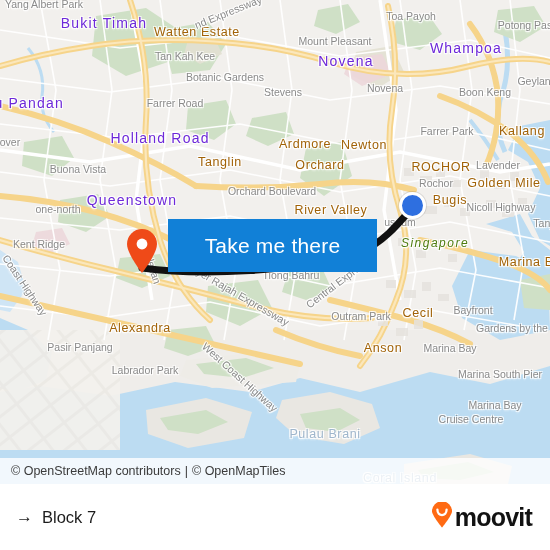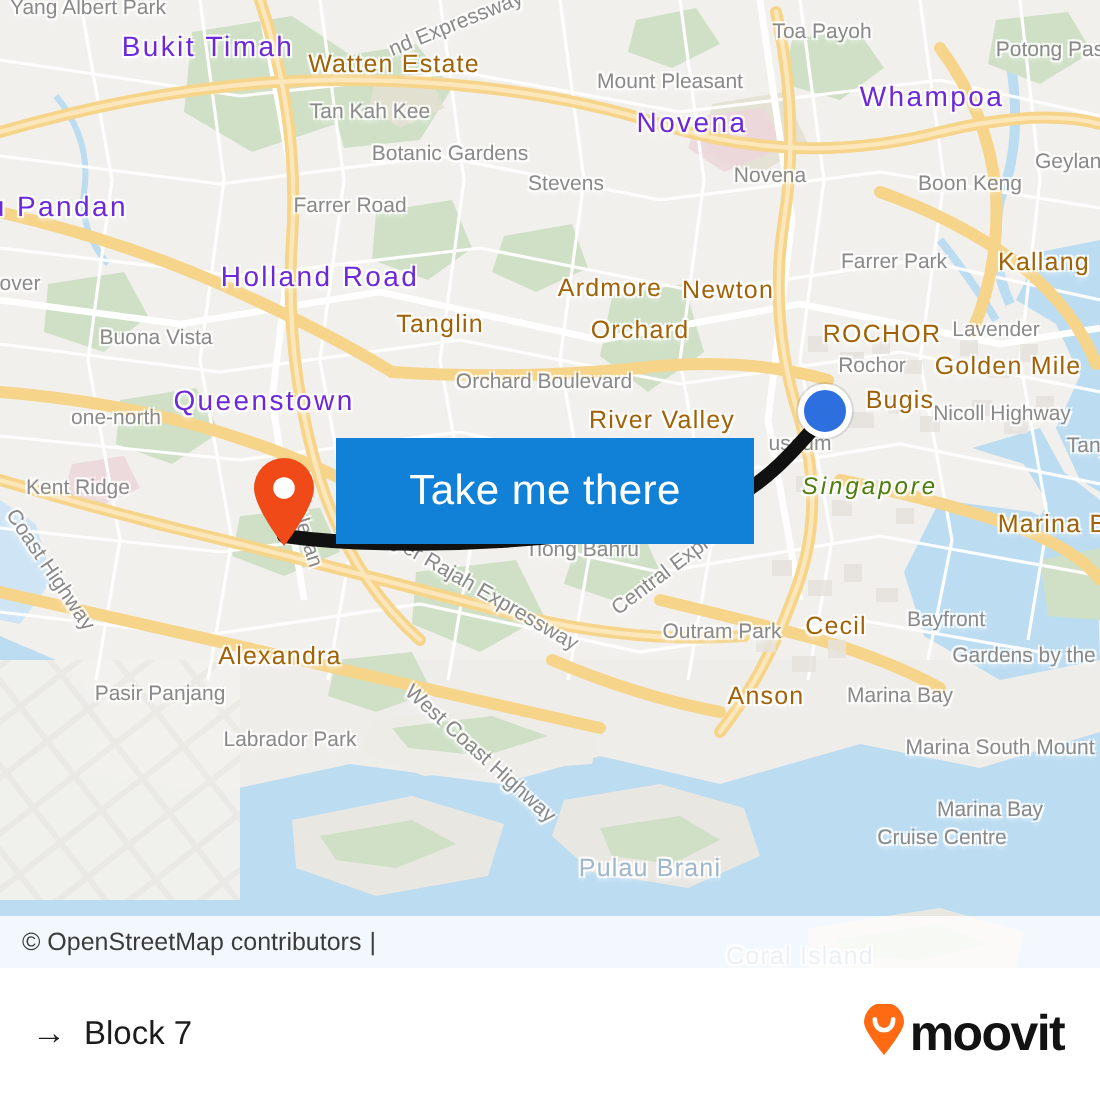--- a/index.html
+++ b/index.html
@@ -351,21 +351,21 @@
         <div class="map-label small rot-p30" style="left: 240px; top: 295px;">Ayer Rajah Expressway</div>
         <div class="map-label small rot-p55" style="left: 25px; top: 285px;">Coast Highway</div>
         <div class="map-label small" style="left: 361px; top: 316px;">Outram Park</div>
         <div class="map-label medium" style="left: 418px; top: 313px;">Cecil</div>
         <div class="map-label small" style="left: 473px; top: 310px;">Bayfront</div>
         <div class="map-label small" style="left: 512px; top: 328px;">Gardens by the</div>
         <div class="map-label medium" style="left: 140px; top: 328px;">Alexandra</div>
         <div class="map-label medium" style="left: 383px; top: 348px;">Anson</div>
         <div class="map-label small" style="left: 450px; top: 348px;">Marina Bay</div>
         <div class="map-label small" style="left: 80px; top: 347px;">Pasir Panjang</div>
-        <div class="map-label small" style="left: 500px; top: 374px;">Marina South Mount</div>
+        <div class="map-label small" style="left: 500px; top: 374px;">Marina South Pier</div>
         <div class="map-label small" style="left: 145px; top: 370px;">Labrador Park</div>
         <div class="map-label small rot-p40" style="left: 240px; top: 377px;">West Coast Highway</div>
         <div class="map-label small" style="left: 495px; top: 405px;">Marina Bay</div>
         <div class="map-label small" style="left: 471px; top: 419px;">Cruise Centre</div>
         <div class="map-label medium water" style="left: 325px; top: 434px;">Pulau Brani</div>
         <div class="map-label medium water" style="left: 400px; top: 478px;">Coral Island</div>
       </div>
 
     <svg id="route-layer" viewBox="0 0 550 484" preserveAspectRatio="none" aria-hidden="true">
       <path d="M142,268 C200,276 300,272 360,252 C382,244 400,222 412,208" stroke="#111111" stroke-width="7" fill="none" stroke-linecap="round" stroke-linejoin="round"></path>
@@ -378,20 +378,21 @@
       </svg>
     </div>
 
     <div id="marker-dest"></div>
 
     <button id="cta-button">Take me there</button>
 
     <div id="attribution">
       <span>© OpenStreetMap contributors</span>
       <span class="sep">|</span>
+      <span>© OpenMapTiles</span>
     </div>
   </div>
 
   <div id="footer">
     <div id="trip-summary">
       <span id="trip-arrow">→</span>
       <span>Block 7</span>
     </div>
     <div id="moovit-logo">
       <span>

